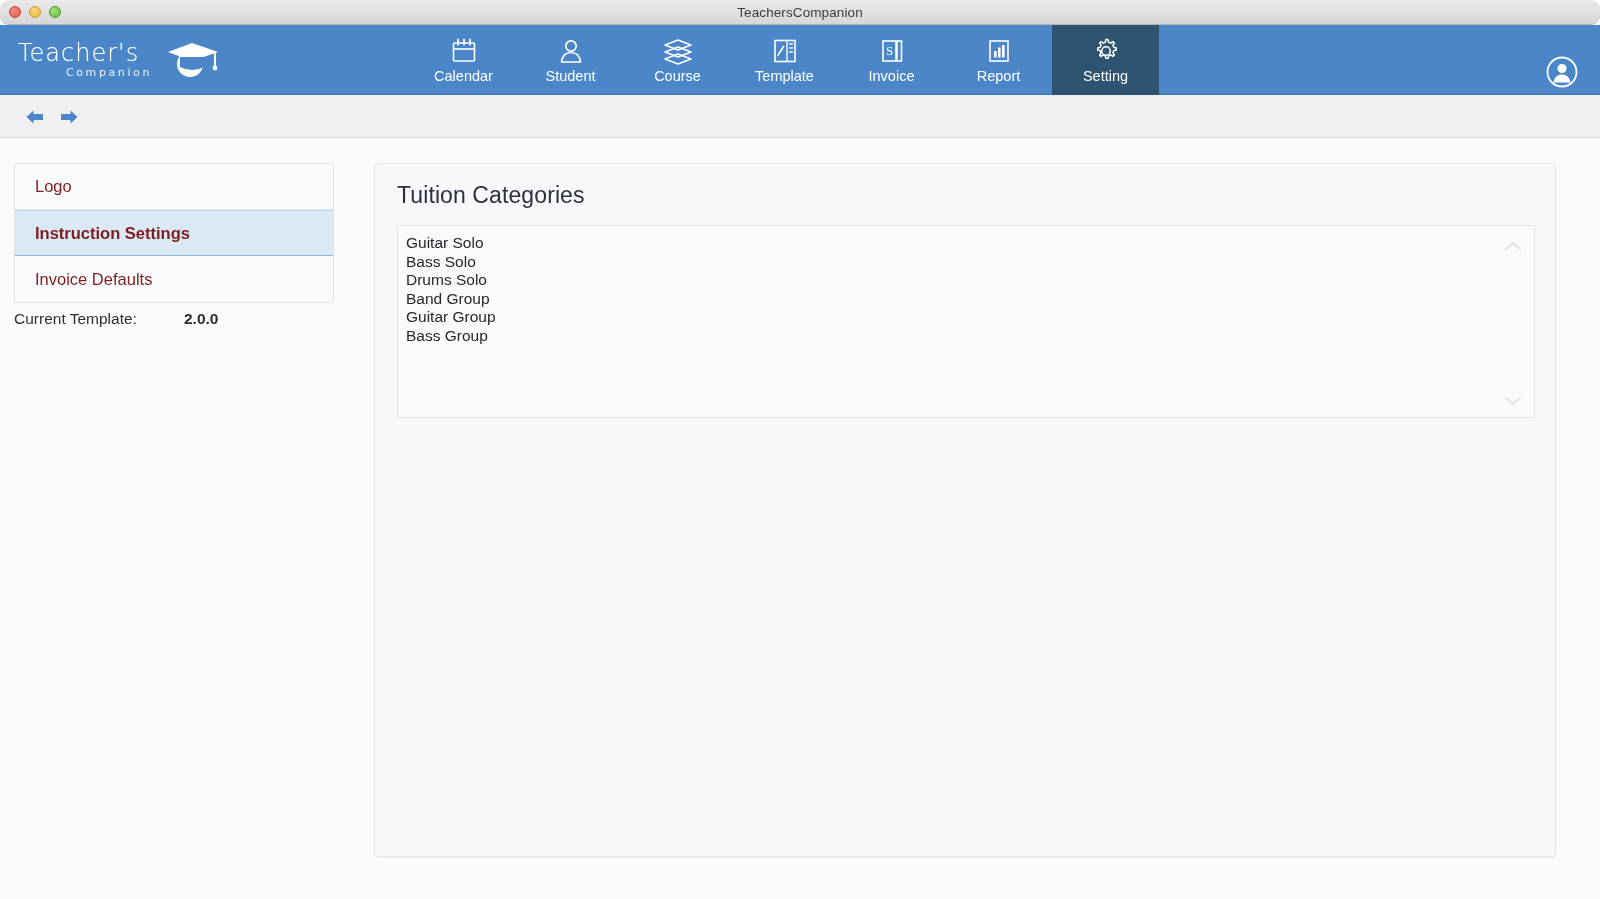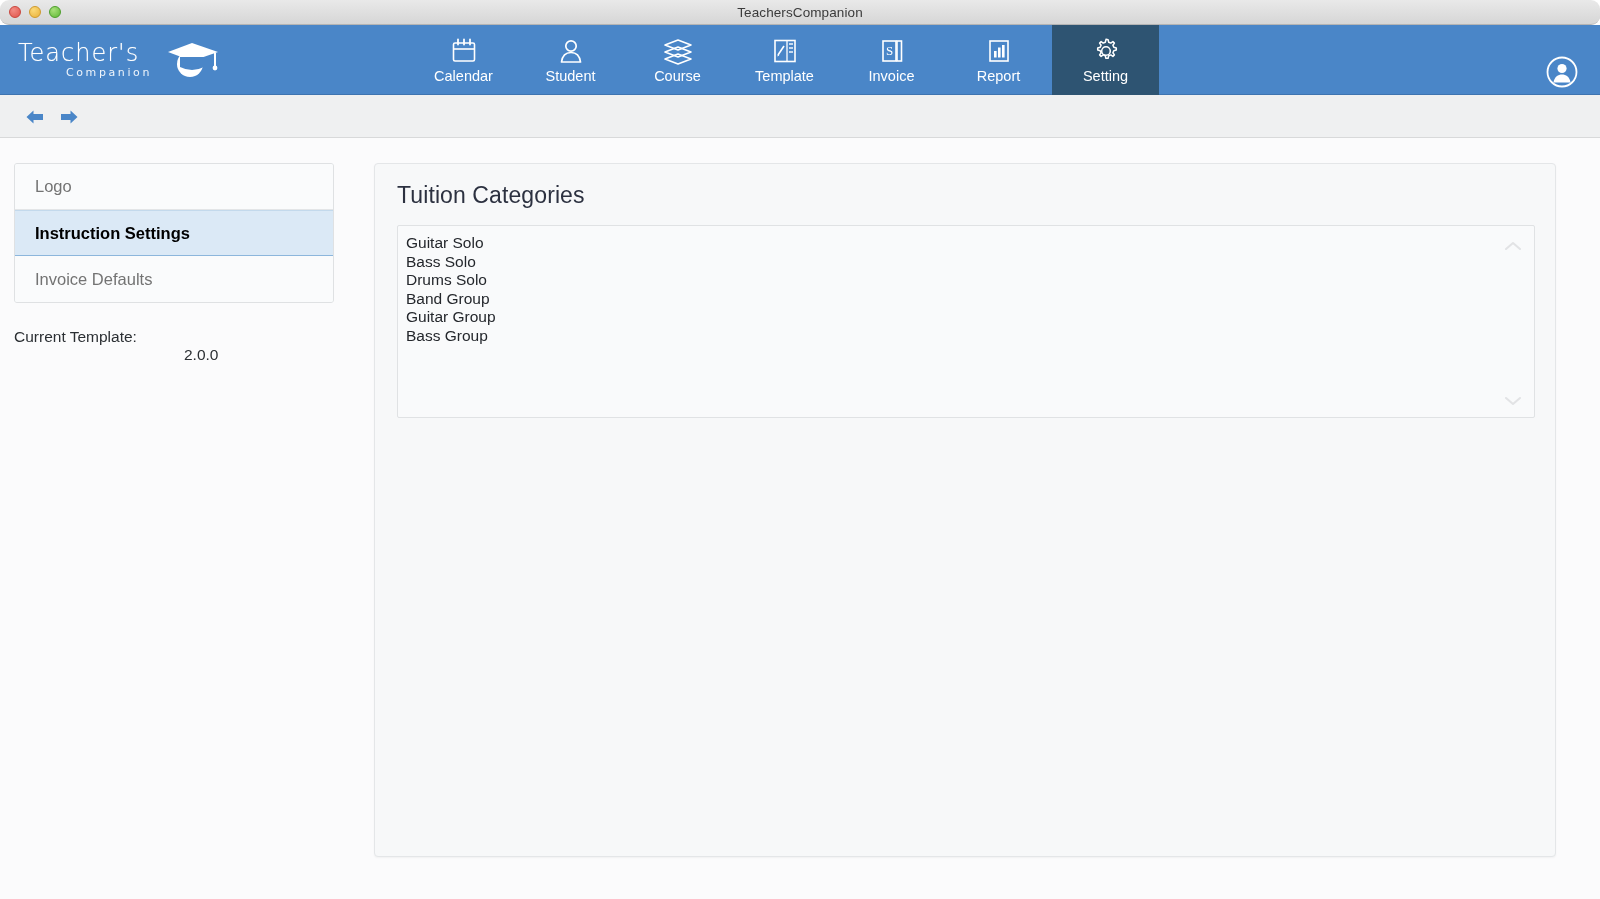--- a/index.html
+++ b/index.html
@@ -103,37 +103,37 @@
   .sidebar {
     position: absolute; left: 14px; top: 25px;
     width: 320px;
     background: #f7f8f9;
     border: 1px solid #dfe1e3;
     border-radius: 3px;
     overflow: hidden;
   }
   .side-item {
     height: 46px; display: flex; align-items: center;
-    padding-left: 20px; font-size: 16.5px; color: #737373;
+    padding-left: 20px; font-size: 16.5px; color: #7f1d1d;
     border-bottom: 1px solid #e3e5e7; cursor: pointer;
     background: #fafbfc;
   }
   .side-item:last-child { border-bottom: none; }
   .side-item.selected {
-    background: #dbe9f6; color: #000000; font-weight: bold;
+    background: #dbe9f6; color: #7f1d1d; font-weight: bold;
     border-top: 1px solid #c3d9ec;
     border-bottom: 1px solid #8cb6dc;
   }
   .version-row {
     position: absolute; left: 14px; top: 172px;
     width: 320px; display: flex; align-items: center;
     font-size: 15.5px; color: #2b2f33;
   }
   .version-label { width: 170px; }
-  .version-value { font-weight: normal; margin-top: 36px; }
+  .version-value { font-weight: bold; }
 
   
   .panel {
     position: absolute; left: 374px; top: 25px;
     width: 1182px; height: 694px;
     background: #f7f8f9;
     border: 1px solid #e4e6e8;
     border-radius: 4px;
     box-shadow: 0 1px 2px rgba(0,0,0,.045);
     padding-left: 40px;

